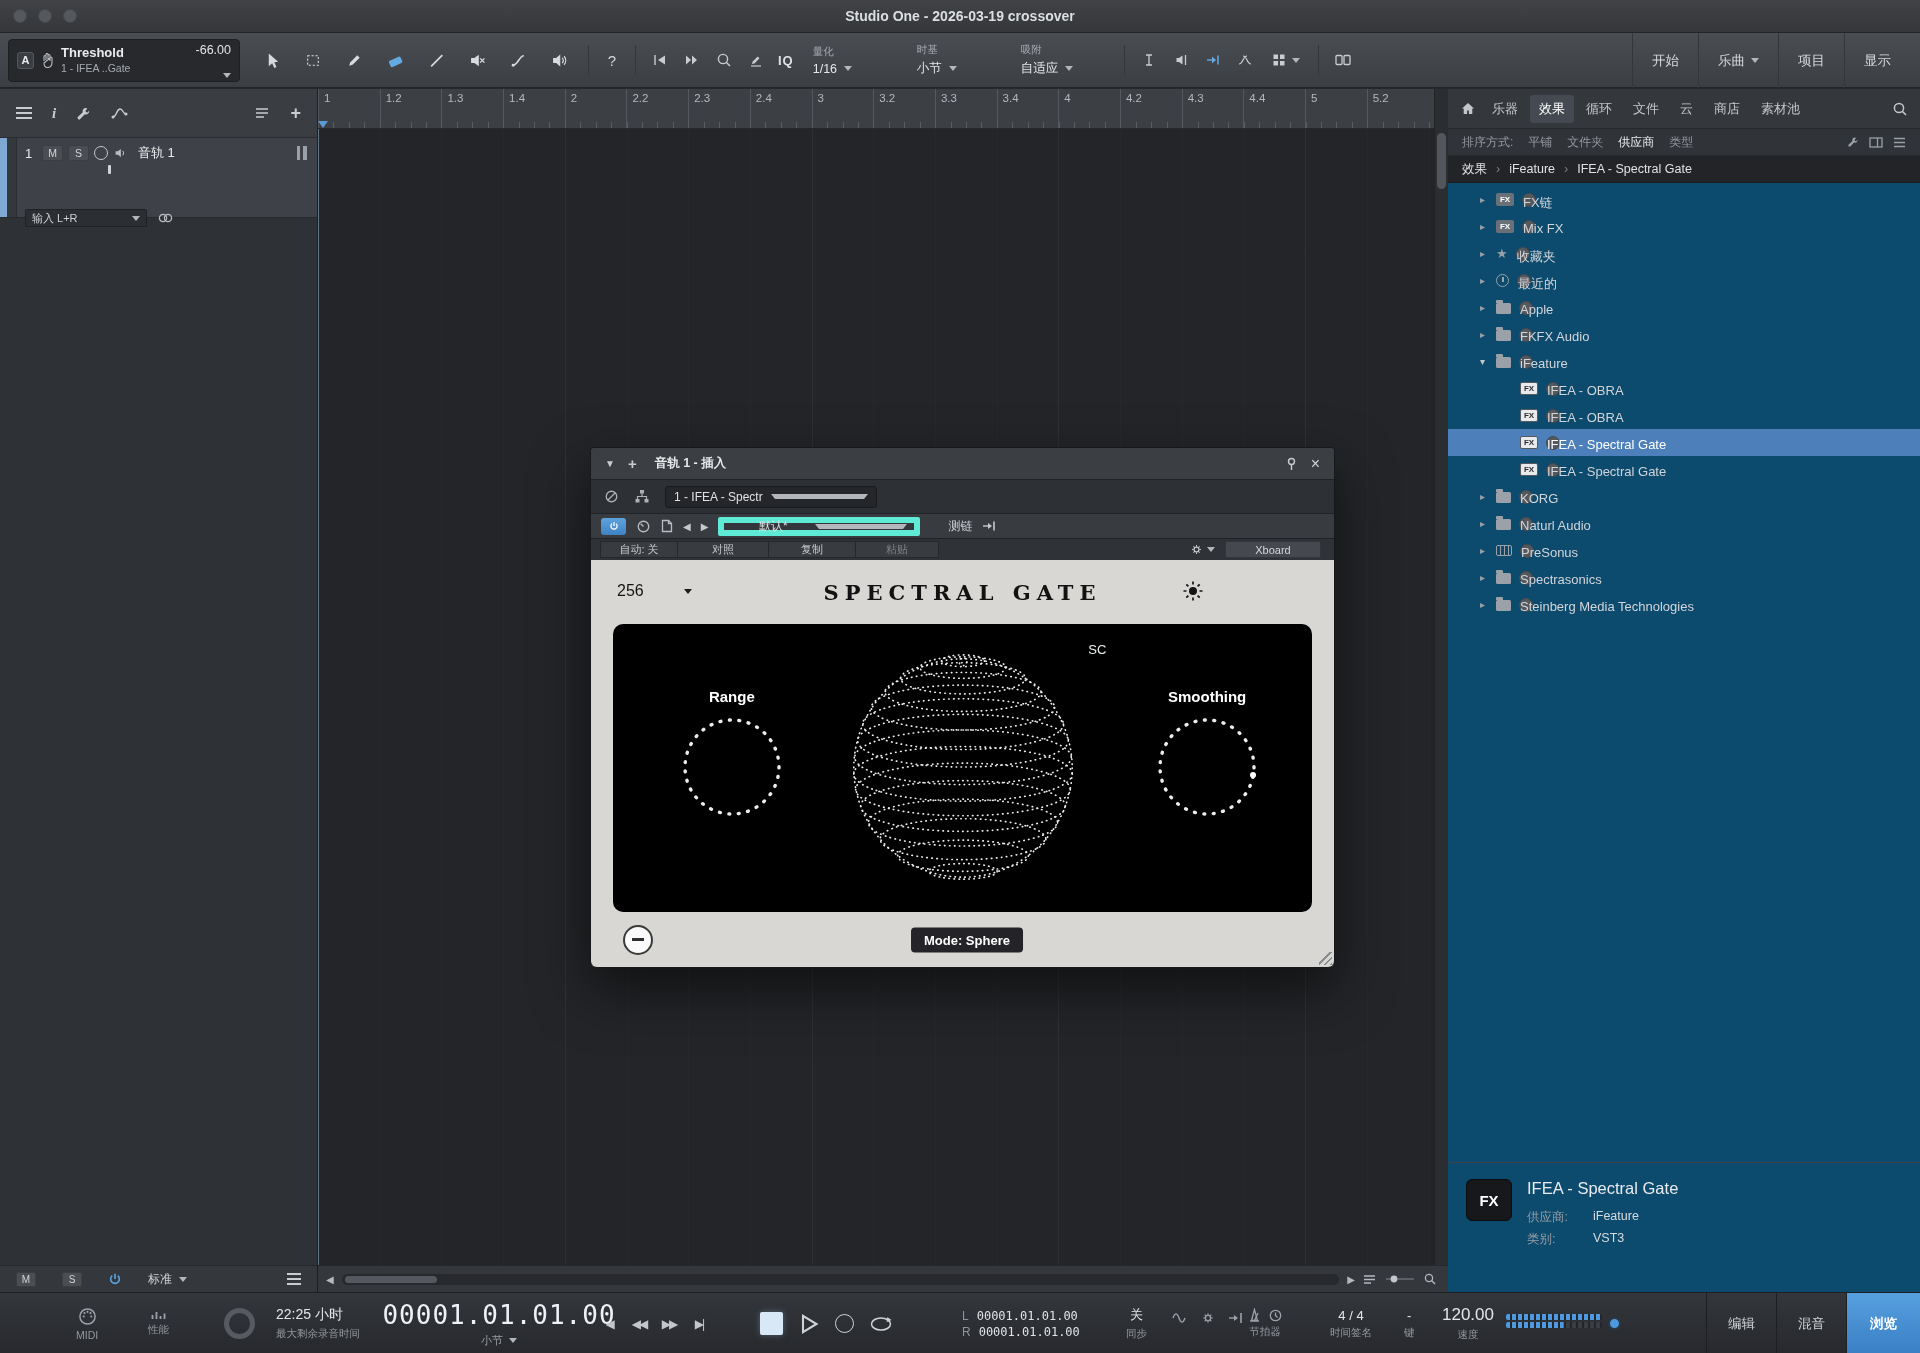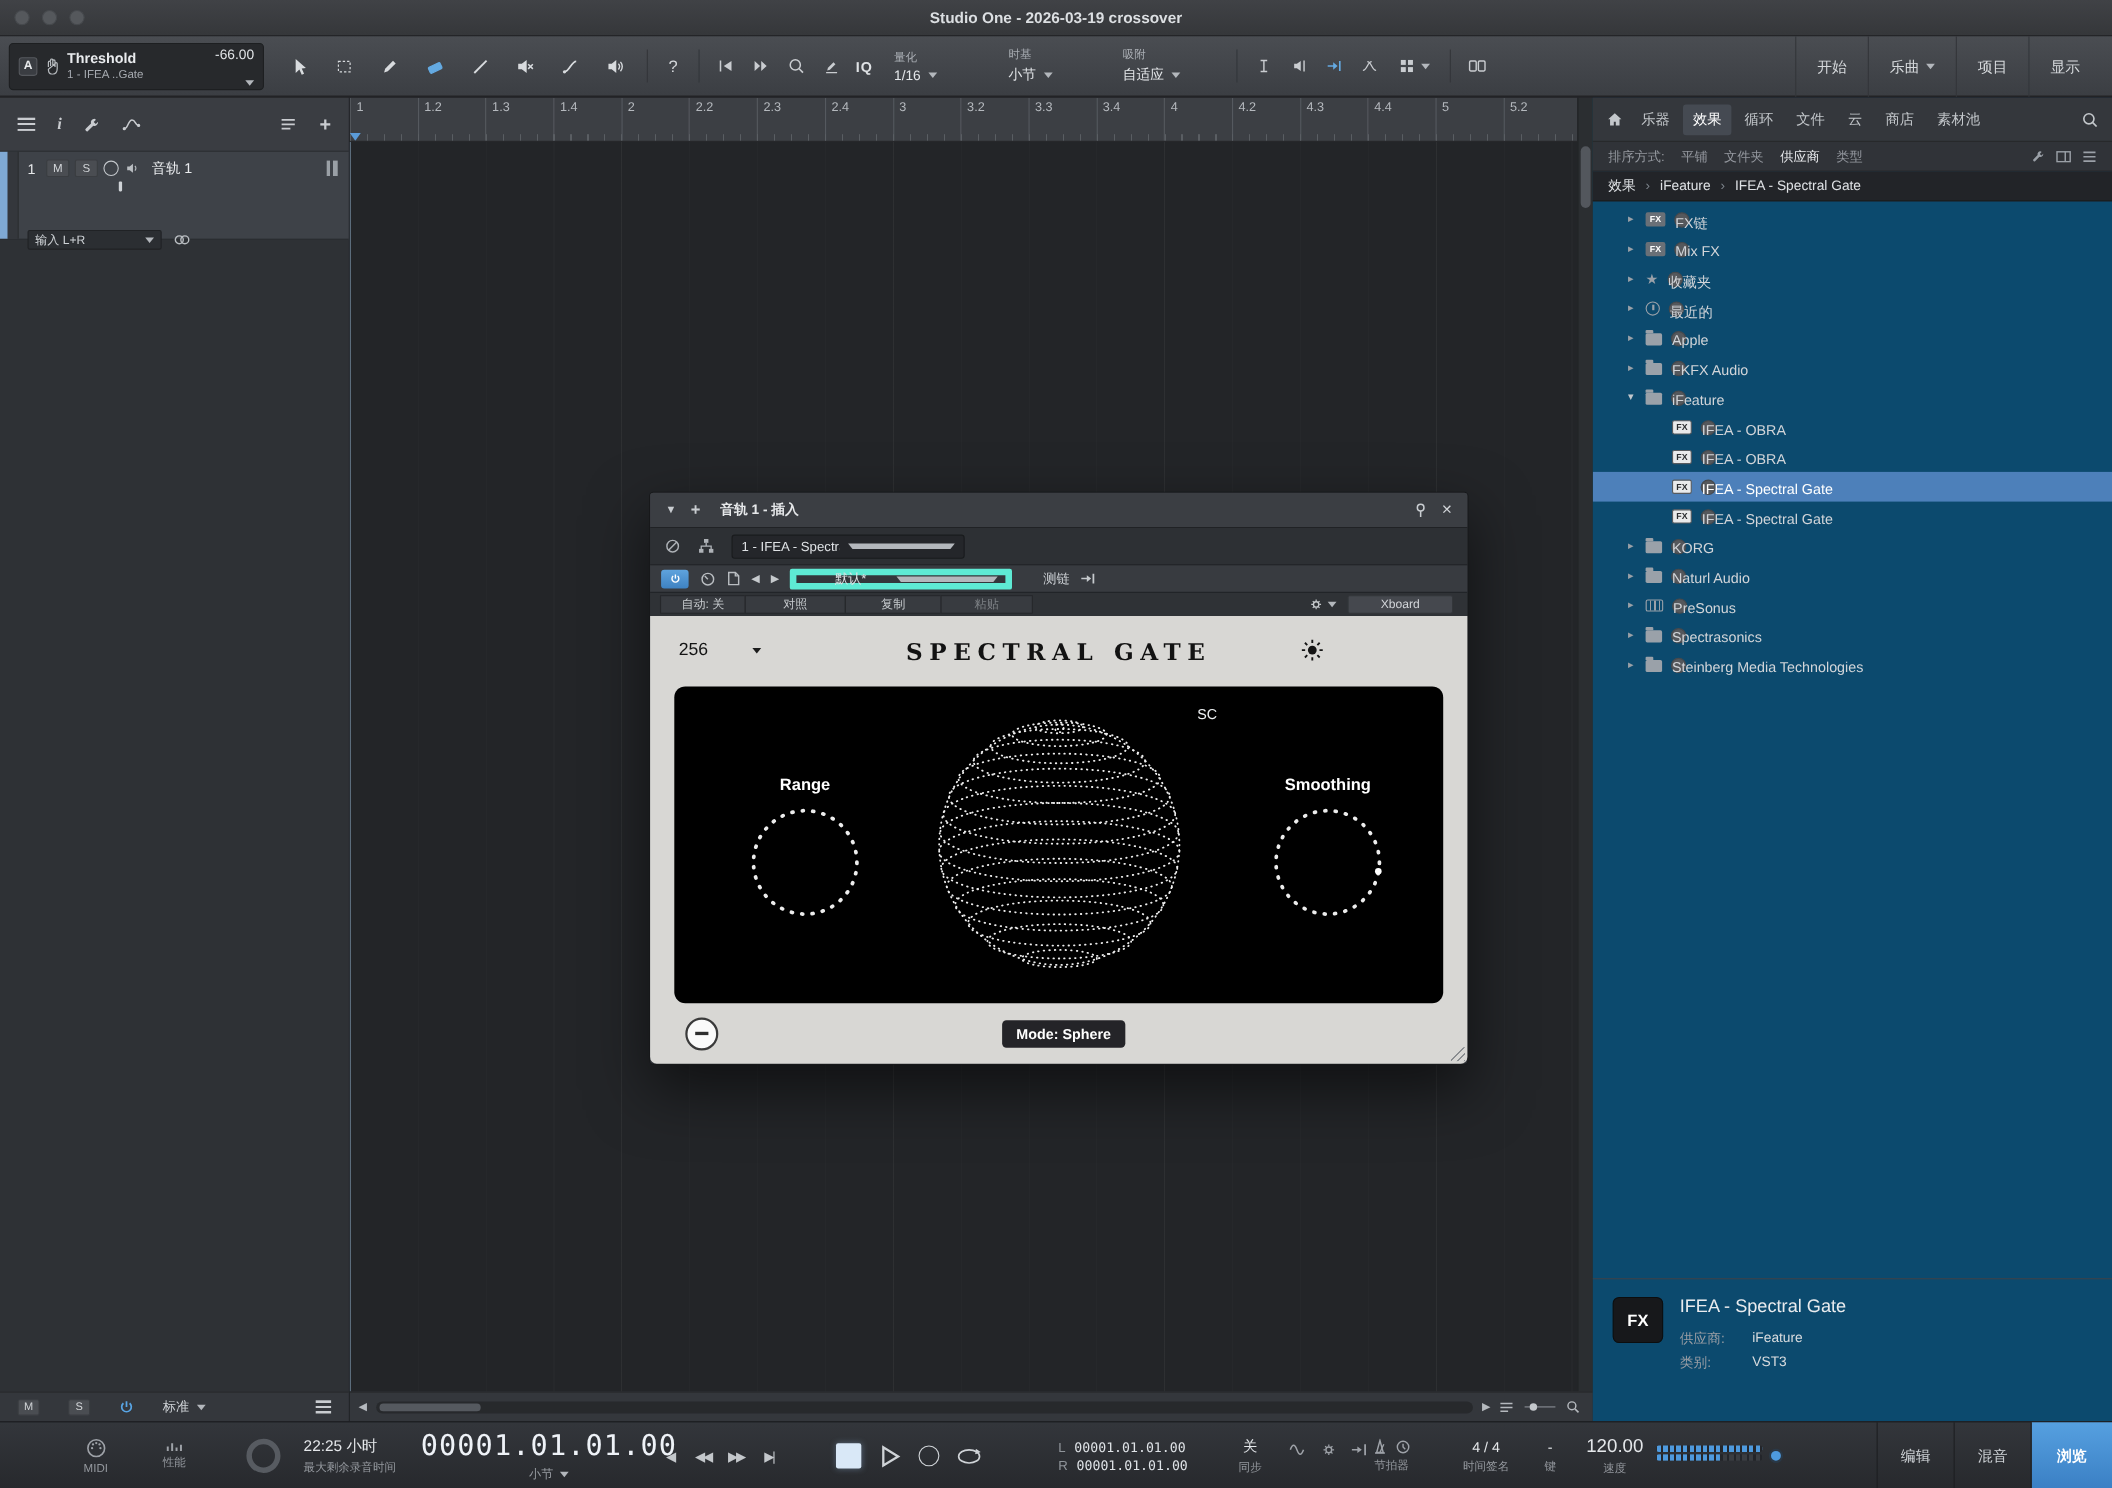--- a/index.html
+++ b/index.html
@@ -140,21 +140,21 @@
 .autoseg.dim{color:#7d8185;}
 .xboard{height:17px;width:96px;background:#45484e;border:1px solid #33363a;border-radius:2px;font-size:11px;color:#d3d6da;display:flex;align-items:center;justify-content:center;margin-left:10px;margin-right:4px;}
 .gearwrap{display:flex;align-items:center;gap:4px;margin-left:auto;}
 .pw-ui{flex:1;background:#d8d7d4;border-radius:0 0 6px 6px;position:relative;display:flex;flex-direction:column;}
 .ui-head{height:64px;position:relative;display:flex;align-items:center;justify-content:center;}
 .fftdd{position:absolute;left:26px;top:22px;display:flex;align-items:center;gap:40px;font-size:16px;color:#141414;}
 .ui-title{font-family:"DejaVu Serif","Liberation Serif",serif;font-weight:bold;font-size:21px;letter-spacing:6px;color:#121212;}
 .sunbtn{position:absolute;right:130px;top:20px;}
 .ui-black{margin:0 22px;height:288px;background:#000;border-radius:10px;position:relative;}
 .sc-tag{position:absolute;left:68%;top:18px;font-size:13px;color:#eceff1;}
-.knobgrp{position:absolute;top:81px;width:170px;text-align:center;transform:translateX(-50%);}
+.knobgrp{position:absolute;top:64px;width:170px;text-align:center;transform:translateX(-50%);}
 .knobgrp .klabel{font-size:15px;font-weight:bold;color:#fff;margin-bottom:6px;}
 .knobgrp svg{margin:0 auto;}
 .kg-range{left:17%;}
 .kg-smooth{left:85%;}
 .spherewrap{position:absolute;left:50%;top:50%;transform:translate(-50%,-50%);}
 .ui-foot{flex:1;position:relative;}
 .minusbtn{position:absolute;left:32px;top:50%;transform:translateY(-50%);width:30px;height:30px;border-radius:50%;background:#fafafa;border:2px solid #3a3a3a;display:flex;align-items:center;justify-content:center;}
 .minusbtn::before{content:"";width:12px;height:2.4px;background:#2e2e2e;}
 .modepill{position:absolute;left:50.6%;top:50%;transform:translate(-50%,-50%);height:25px;padding:0 13px;background:#242428;border-radius:4px;color:#fff;font-size:13px;font-weight:bold;display:flex;align-items:center;}
 .resize{position:absolute;right:2px;bottom:2px;width:13px;height:13px;background:linear-gradient(135deg,transparent 0 50%,transparent 50%);overflow:hidden;}

